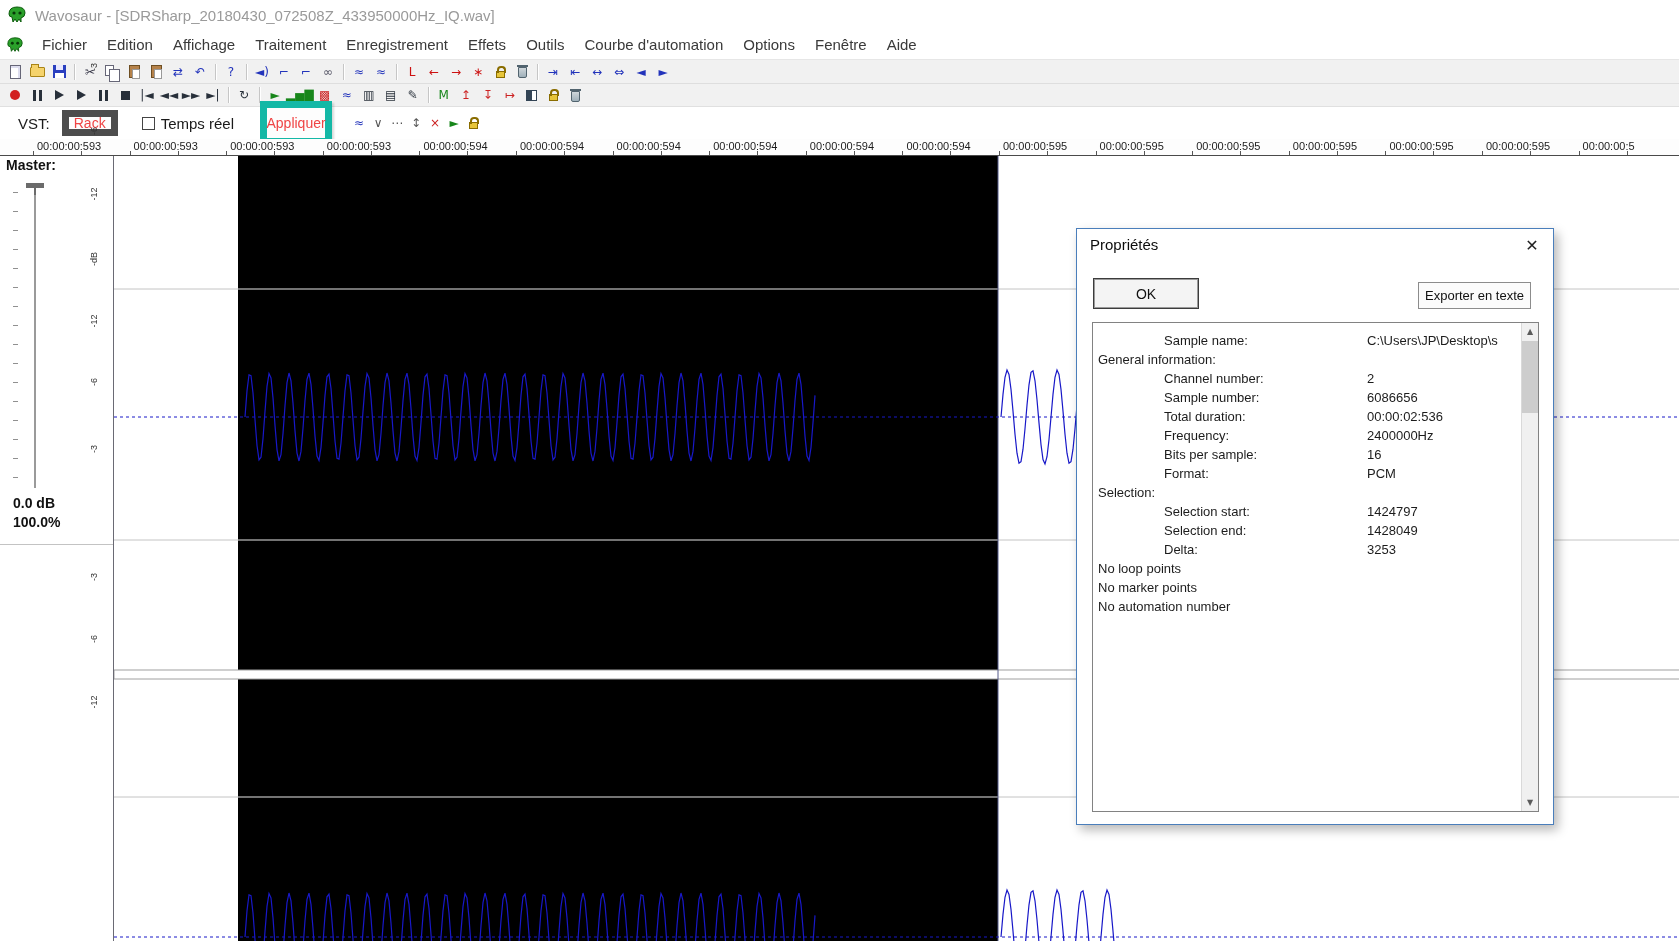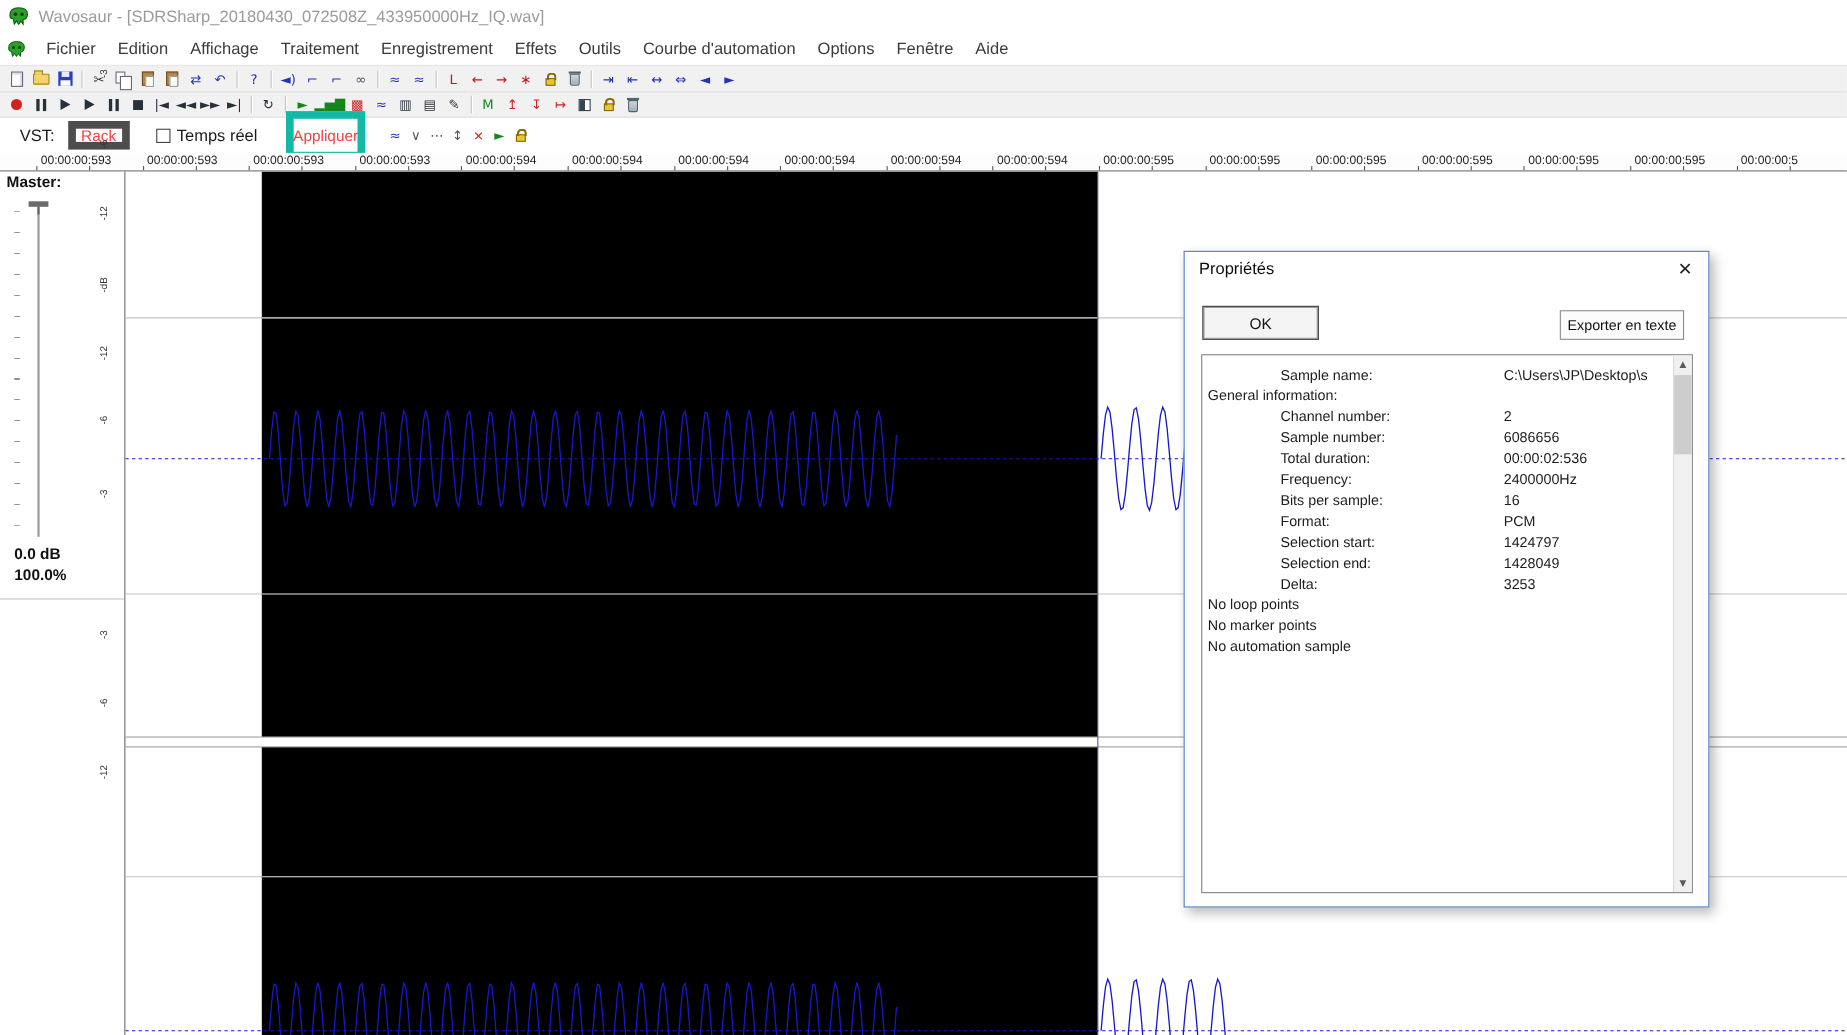--- a/index.html
+++ b/index.html
@@ -395,39 +395,42 @@
         </div>
         <div class="props-row">
           <span class="lbl1">Bits per sample:</span>
           <span class="val">16</span>
         </div>
         <div class="props-row">
           <span class="lbl1">Format:</span>
           <span class="val">PCM</span>
         </div>
         <div class="props-row">
+          <span class="lbl0">Selection:</span>
+        </div>
+        <div class="props-row">
           <span class="lbl1">Selection start:</span>
           <span class="val">1424797</span>
         </div>
         <div class="props-row">
           <span class="lbl1">Selection end:</span>
           <span class="val">1428049</span>
         </div>
         <div class="props-row">
           <span class="lbl1">Delta:</span>
           <span class="val">3253</span>
         </div>
         <div class="props-row">
           <span class="lbl0">No loop points</span>
         </div>
         <div class="props-row">
           <span class="lbl0">No marker points</span>
         </div>
         <div class="props-row">
-          <span class="lbl0">No automation sample</span>
+          <span class="lbl0">No automation number</span>
         </div>
       </div>
     <div class="props-scroll">
       <div class="scroll-btn scroll-up">▲</div>
       <div class="scroll-thumb"></div>
       <div class="scroll-btn scroll-down">▼</div>
     </div>
   </div>
 </div>
 

